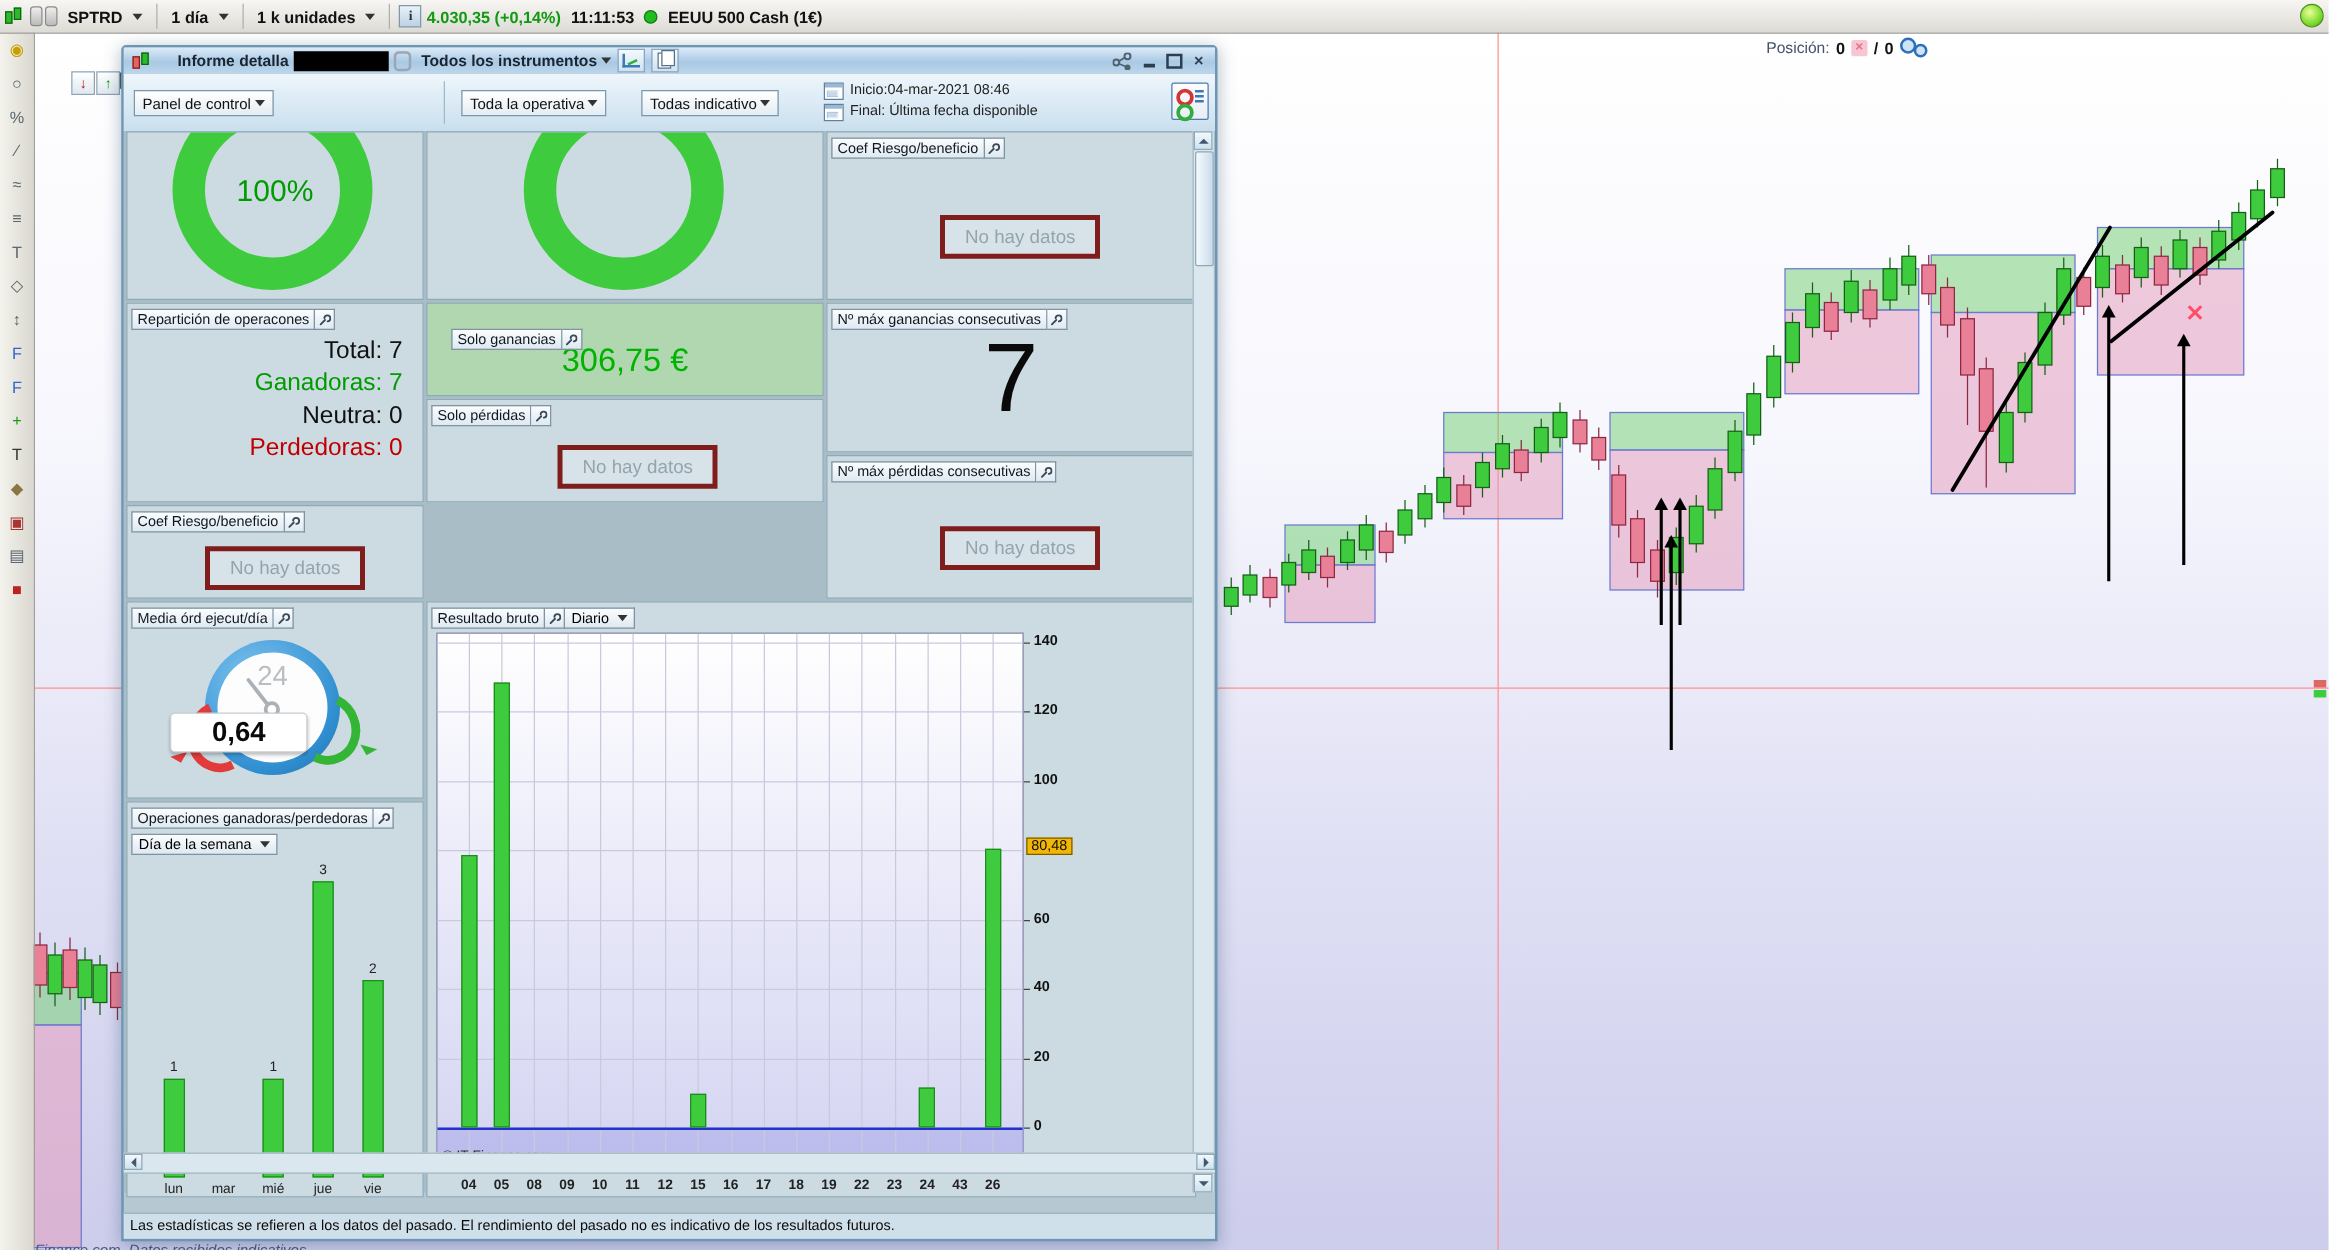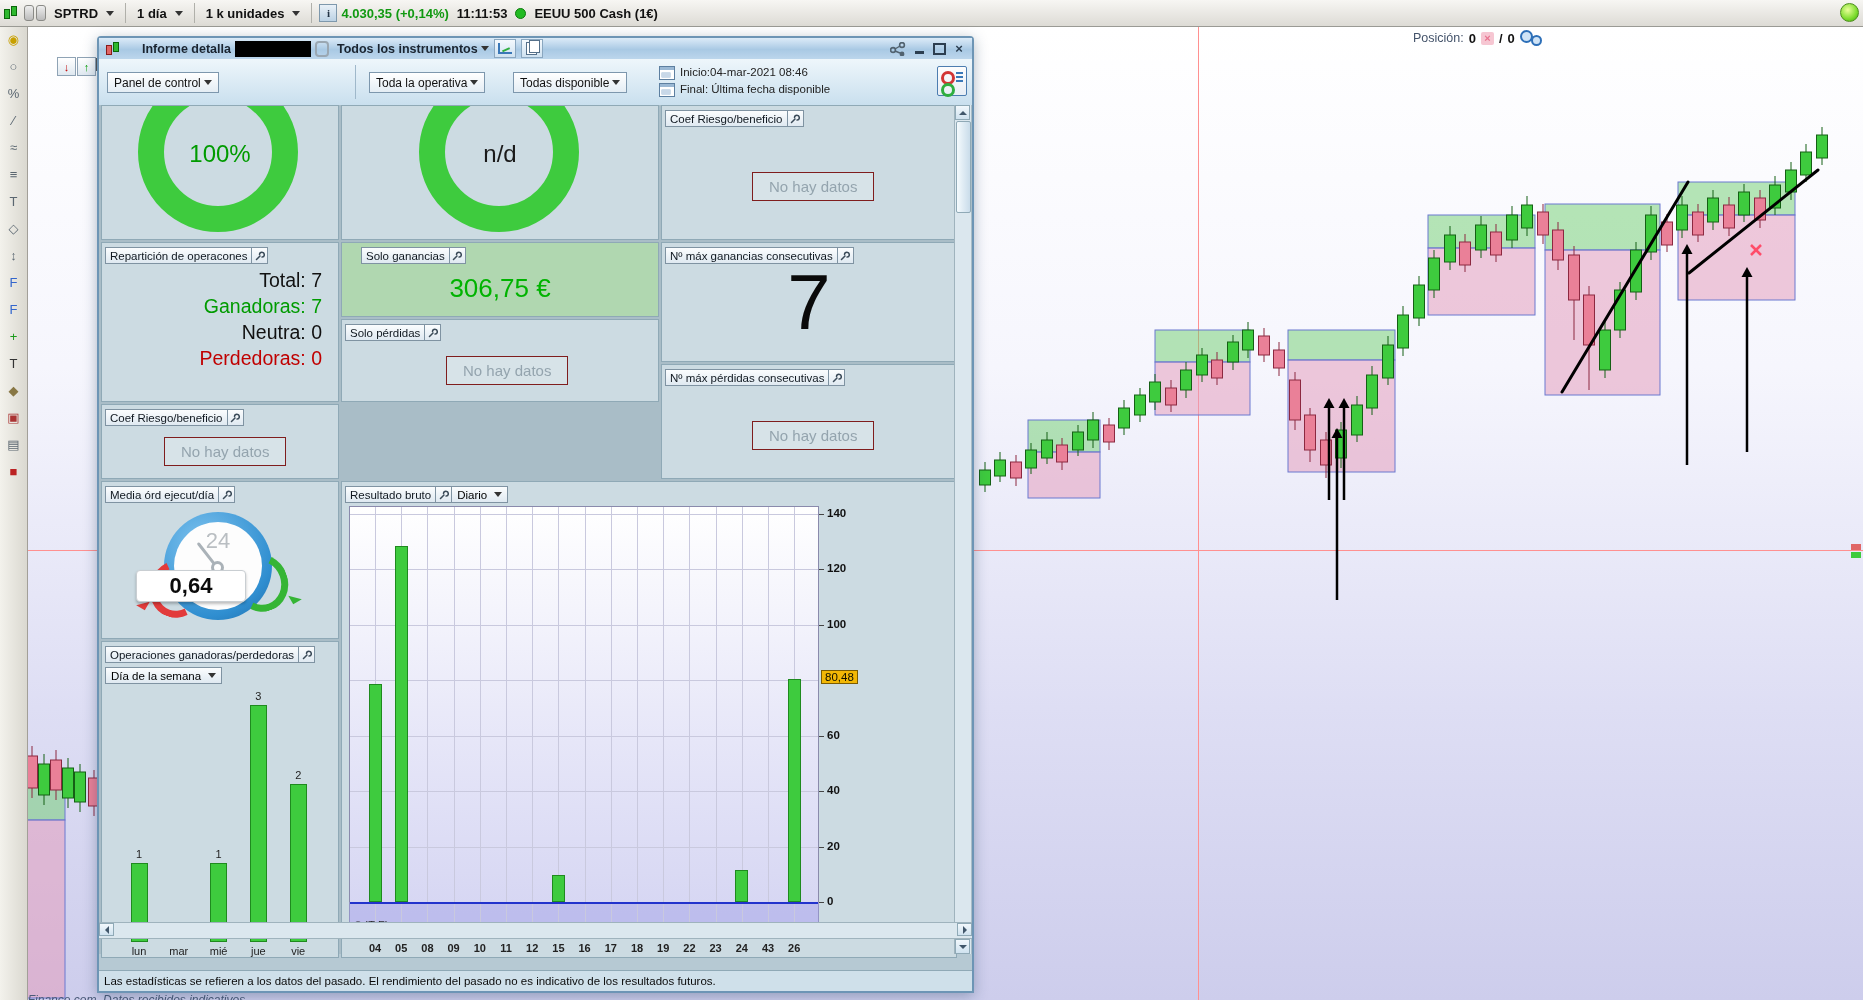--- a/index.html
+++ b/index.html
@@ -104,21 +104,21 @@
   .panel.green{background:#b0d7b0;}
   .chip{position:absolute;display:inline-flex;align-items:stretch;height:17px;z-index:2;}
   .chip .lbl{background:linear-gradient(#fbfdfe,#dfe9f1);border:1px solid #7f93a2;font-size:11.5px;
     color:#101820;display:flex;align-items:center;padding:0 4px;white-space:nowrap;}
   .chip .wrench{width:15px;border:1px solid #7f93a2;border-left:none;background:linear-gradient(#fbfdfe,#dfe9f1);
     display:flex;align-items:center;justify-content:center;}
   .chip .dd{border:1px solid #7f93a2;border-left:none;background:linear-gradient(#fbfdfe,#dfe9f1);
     font-size:11.5px;display:flex;align-items:center;padding:0 5px;gap:4px;}
   .donut{position:absolute;border-radius:50%;border:26px solid #3ecb3e;width:108px;height:108px;box-sizing:content-box;}
   .donut-txt{position:absolute;font-size:24px;}
-  .nodata{position:absolute;border:1px solid #7f1d1d;color:#94a4ae;font-size:15px;
+  .nodata{position:absolute;border:4px solid #7f1d1d;color:#94a4ae;font-size:15px;
     padding:5px 16px;background:rgba(255,255,255,.22);white-space:nowrap;}
   .repart{position:absolute;right:16px;top:24px;text-align:right;font-size:19.5px;line-height:26px;color:#111;}
   .repart .g{color:#009b00;} .repart .r{color:#c00000;}
   #sgan-val{position:absolute;left:0;right:0;top:30px;text-align:center;font-size:26px;color:#00b300;}
   #big7{position:absolute;left:0;right:0;top:14px;text-align:center;font-size:78px;color:#0a0a0a;}
   #sharpe-val{position:absolute;left:0;right:0;top:28px;text-align:center;font-size:27px;font-weight:bold;color:#009b00;}
 
   
   #gauge{position:absolute;left:62px;top:30px;width:108px;height:108px;border-radius:50%;
     background:radial-gradient(circle at 35% 30%,#7ec3ef,#2f8ed0 70%,#1f6aa6);}
@@ -446,21 +446,21 @@
     <span class="ctl-btn" style="left:8px;top:13px;">
       <span>Panel de control</span>
         <span class="dd-arrow"></span>
       </span>
     <span class="ctl-sep" style="left:256px;"></span>
     <span class="ctl-btn" style="left:270px;top:13px;">
       <span>Toda la operativa</span>
         <span class="dd-arrow"></span>
       </span>
     <span class="ctl-btn" style="left:414px;top:13px;">
-      <span>Todas disponible</span>
+      <span>Todas indicativo</span>
         <span class="dd-arrow"></span>
       </span>
     <div id="date-block">
       <div class="row">
           <span class="cal-ico"></span>
         <span>Inicio:04-mar-2021 08:46</span>
         </div>
       <div class="row">
           <span class="cal-ico"></span>
         <span>Final: Última fecha disponible</span>
@@ -472,21 +472,20 @@
   </div>
 
   <div id="content">
 
     <div class="panel" style="left:2px;top:0;width:238px;height:135px;">
       <div class="donut" style="left:36px;top:-34px;"></div>
       <div class="donut-txt" style="left:0;right:0;top:34px;text-align:center;color:#009b00;">100%</div>
     </div>
     <div class="panel" style="left:242px;top:0;width:318px;height:135px;">
       <div class="donut" style="left:77px;top:-34px;"></div>
-      <div class="donut-txt" style="left:0;right:0;top:34px;text-align:center;color:#1a1a1a;">n/d</div>
     </div>
     <div class="panel" style="left:562px;top:0;width:296px;height:135px;">
       <span class="chip" style="left:3px;top:4px;">
         <span class="lbl">Coef Riesgo/beneficio</span>
         <span class="wrench">
             <svg width="10" height="10">
               <path d="M1.5 8.5 L5 5 M4.5 3.5 a2.4 2.4 0 1 1 2.6 2.6" stroke="#3a4a58" stroke-width="1.5" fill="none" stroke-linecap="round"></path>
             </svg>
           </span>
       </span>
@@ -503,21 +502,21 @@
           </span>
       </span>
       <div class="repart">
         <div>Total: 7</div>
         <div class="g">Ganadoras: 7</div>
         <div>Neutra: 0</div>
         <div class="r">Perdedoras: 0</div>
       </div>
     </div>
     <div class="panel green" style="left:242px;top:137px;width:318px;height:75px;">
-      <span class="chip" style="left:3px;top:4px;padding-left:16px;">
+      <span class="chip" style="left:3px;top:20px;padding-left:16px;">
         <span class="lbl">Solo ganancias</span>
         <span class="wrench">
             <svg width="10" height="10">
               <path d="M1.5 8.5 L5 5 M4.5 3.5 a2.4 2.4 0 1 1 2.6 2.6" stroke="#3a4a58" stroke-width="1.5" fill="none" stroke-linecap="round"></path>
             </svg>
           </span>
       </span>
       <div id="sgan-val">306,75 €</div>
     </div>
     <div class="panel" style="left:242px;top:214px;width:318px;height:83px;">

